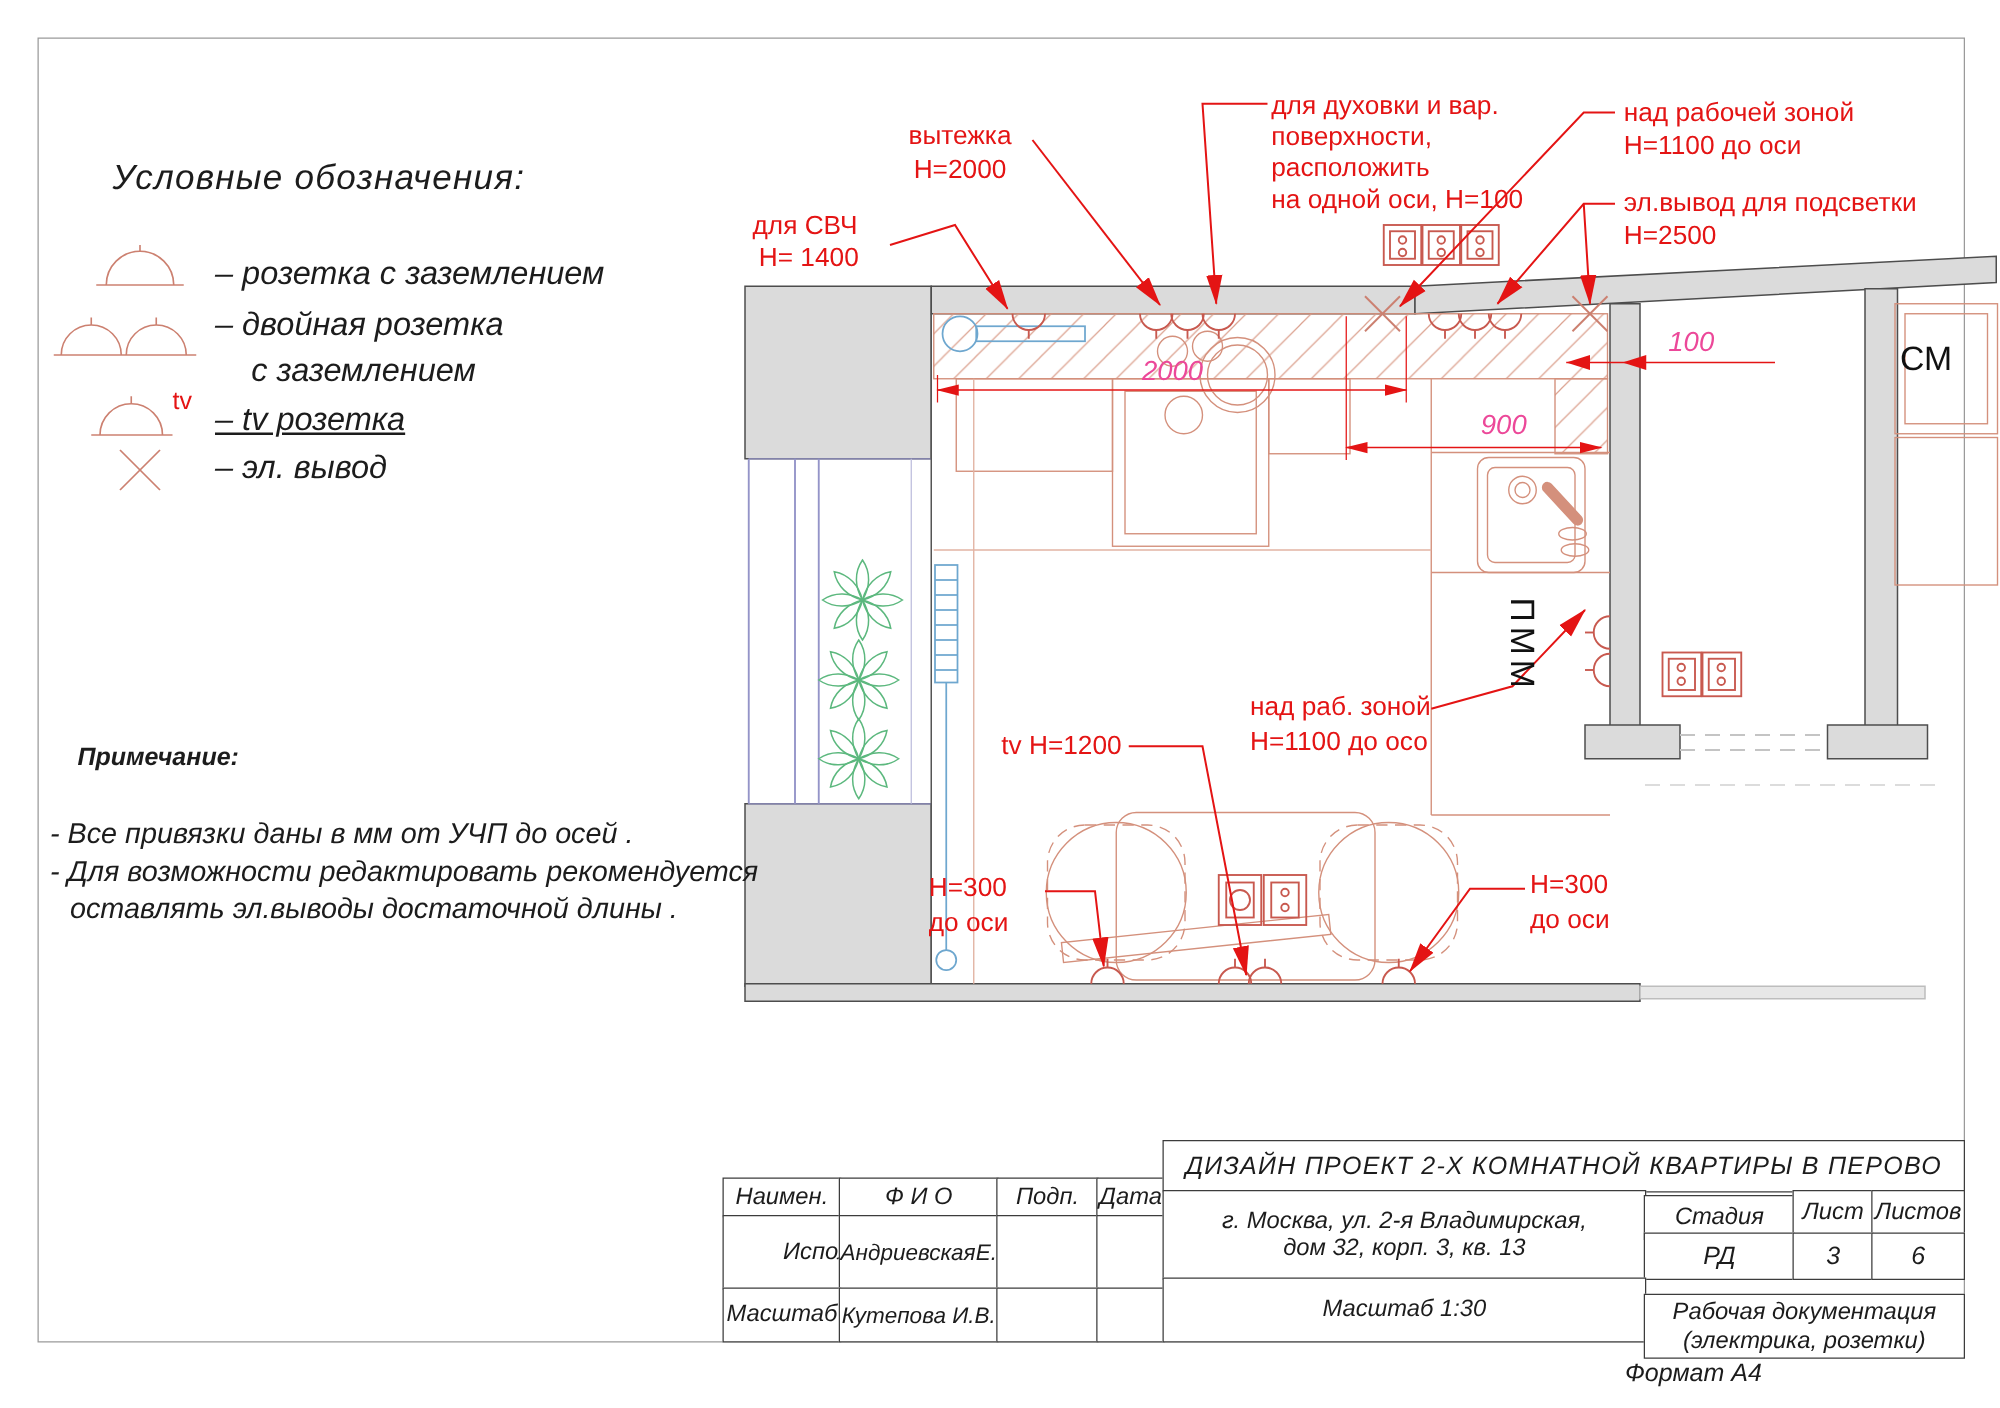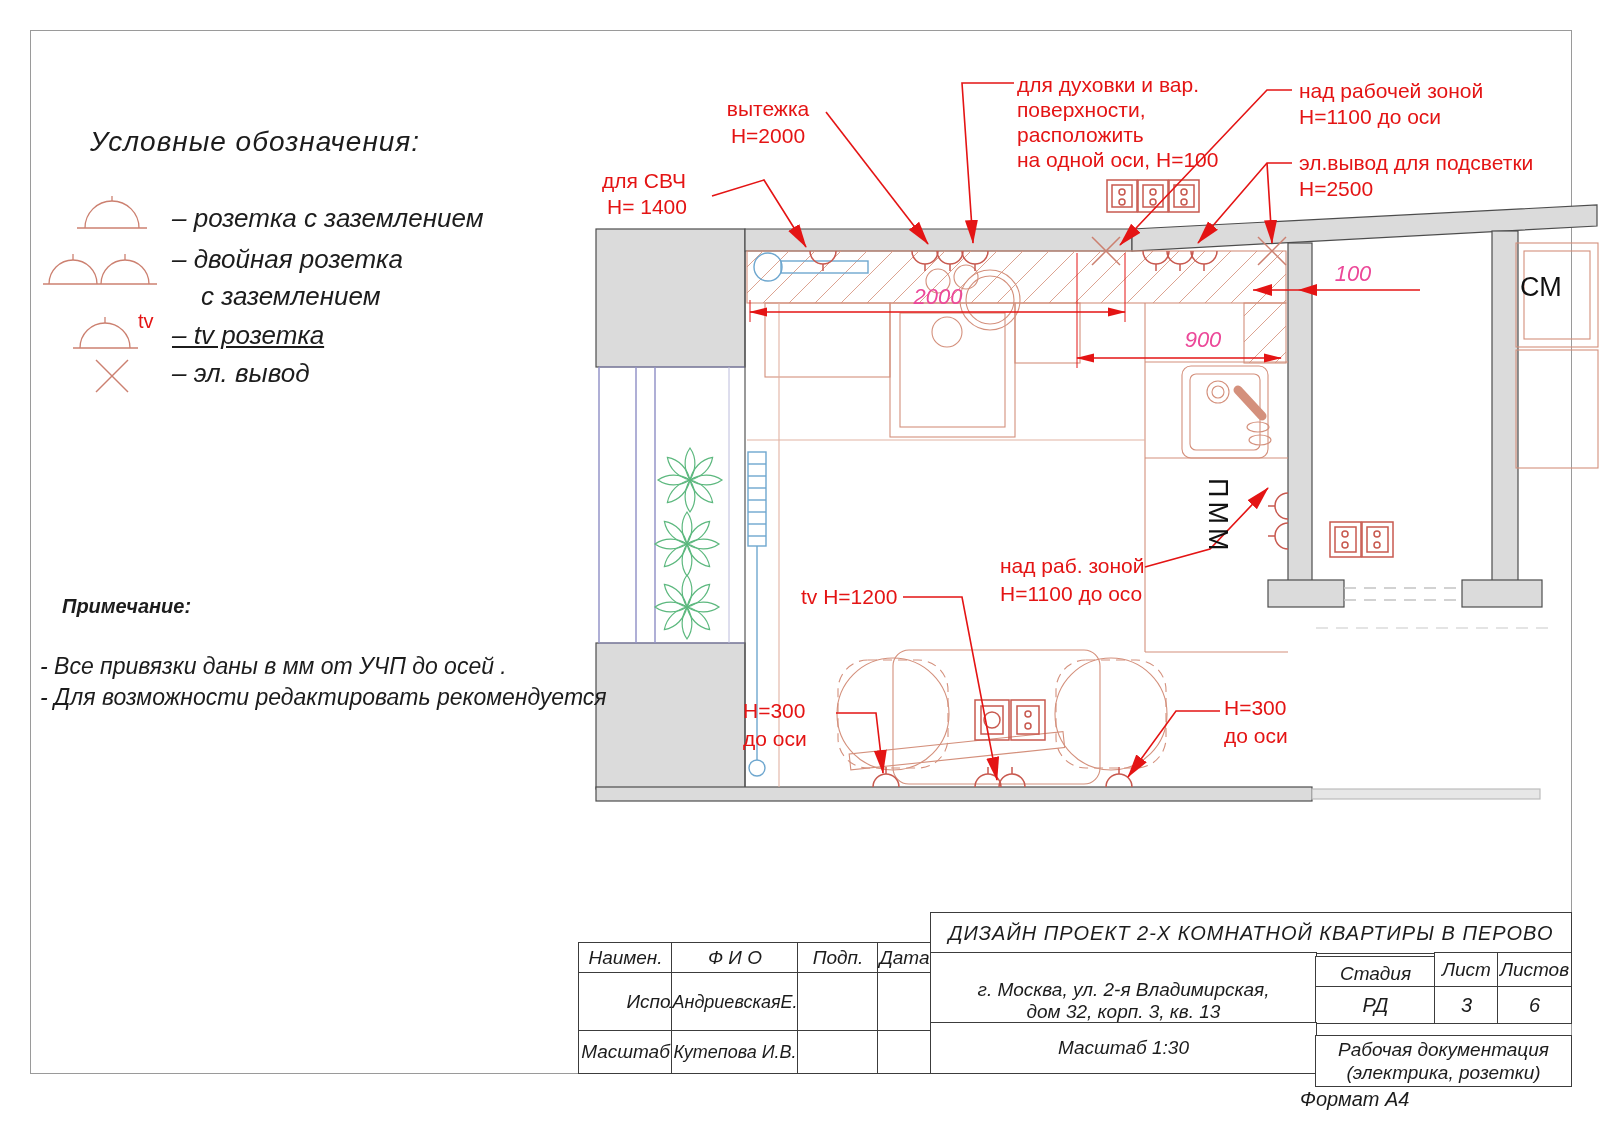--- a/index.html
+++ b/index.html
@@ -288,20 +288,21 @@
     <g stroke="#cc8070" stroke-width="1.4">
       <line x1="4" y1="4" x2="36" y2="36"></line>
       <line x1="4" y1="36" x2="36" y2="4"></line>
     </g>
   </svg>
   <div class="leg-label" style="left:172px;top:358px;">–  эл. вывод</div>
 
   <div class="note-title" style="left:62px;top:595px;">Примечание:</div>
   <div class="note-line" style="left:40px;top:653px;">- Все привязки даны в мм от УЧП до осей .</div>
   <div class="note-line" style="left:40px;top:684px;">- Для возможности редактировать рекомендуется</div>
+  <div class="note-line" style="left:56px;top:713px;">оставлять эл.выводы достаточной длины .</div>
 
   <div class="ann" style="left:602px;top:168px;">для СВЧ</div>
   <div class="ann" style="left:607px;top:194px;">H= 1400</div>
   <div class="ann" style="left:712px;top:96px;width:112px;text-align:center;">вытежка</div>
   <div class="ann" style="left:712px;top:123px;width:112px;text-align:center;">H=2000</div>
   <div class="ann" style="left:1017px;top:72px;">для духовки и вар.</div>
   <div class="ann" style="left:1017px;top:97px;">поверхности,</div>
   <div class="ann" style="left:1017px;top:122px;">расположить</div>
   <div class="ann" style="left:1017px;top:147px;">на одной оси, H=100</div>
   <div class="ann" style="left:1299px;top:78px;">над рабочей зоной</div>
@@ -332,21 +333,21 @@
   <div class="cell small" style="left:671px;top:972px;width:126px;height:58px;">АндриевскаяЕ.</div>
   <div class="cell" style="left:797px;top:972px;width:80px;height:58px;"></div>
   <div class="cell" style="left:877px;top:972px;width:53px;height:58px;"></div>
 
   <div class="cell" style="left:578px;top:1030px;width:93px;height:42px;">Масштаб</div>
   <div class="cell small" style="left:671px;top:1030px;width:126px;height:42px;">Кутепова И.В.</div>
   <div class="cell" style="left:797px;top:1030px;width:80px;height:42px;"></div>
   <div class="cell" style="left:877px;top:1030px;width:53px;height:42px;"></div>
 
   <div class="cell" style="left:930px;top:912px;width:640px;height:40px;font-size:20px;letter-spacing:1px;">ДИЗАЙН ПРОЕКТ 2-Х КОМНАТНОЙ КВАРТИРЫ В ПЕРОВО</div>
-  <div class="cell" style="left:930px;top:952px;width:385px;height:70px;flex-direction:column;justify-content:flex-end;">
+  <div class="cell" style="left:930px;top:952px;width:385px;height:70px;flex-direction:column;justify-content:center;">
     <span>г. Москва, ул. 2-я Владимирская,</span>
     <span>дом 32, корп. 3, кв. 13</span>
   </div>
   <div class="cell" style="left:1315px;top:956px;width:119px;height:34px;">Стадия</div>
   <div class="cell" style="left:1434px;top:952px;width:63px;height:34px;">Лист</div>
   <div class="cell" style="left:1497px;top:952px;width:73px;height:34px;">Листов</div>
   <div class="cell" style="left:1315px;top:986px;width:119px;height:36px;font-size:20px;">РД</div>
   <div class="cell" style="left:1434px;top:986px;width:63px;height:36px;font-size:20px;">3</div>
   <div class="cell" style="left:1497px;top:986px;width:73px;height:36px;font-size:20px;">6</div>
   <div class="cell" style="left:930px;top:1022px;width:385px;height:50px;">Масштаб 1:30</div>

